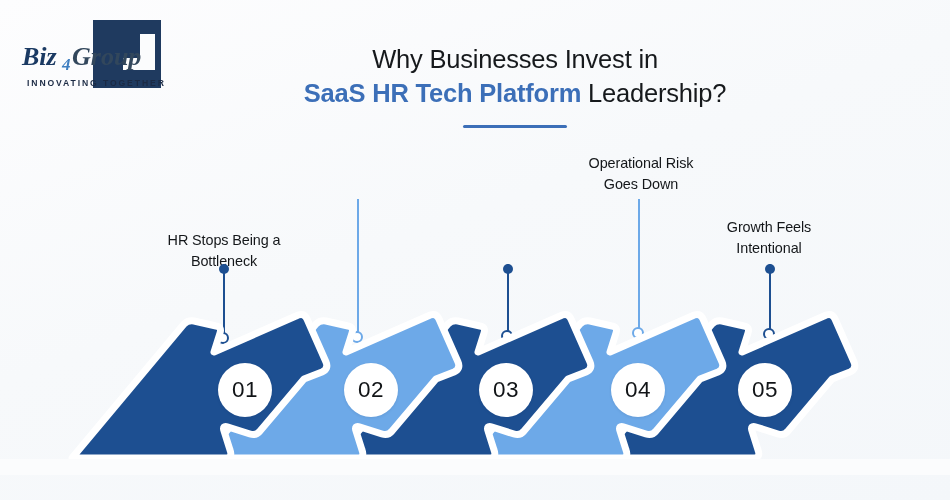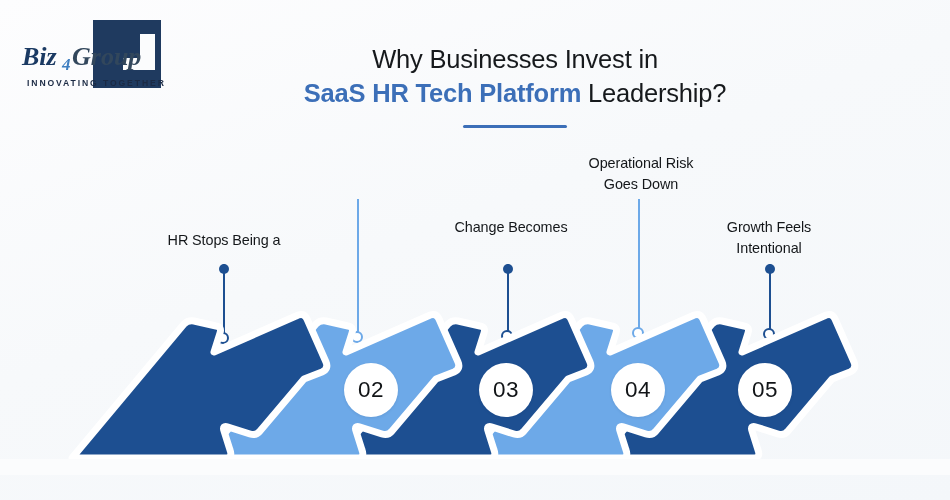--- a/index.html
+++ b/index.html
@@ -180,23 +180,23 @@
   </div>
 
   <div id="title-block">
     <div class="title-line">Why Businesses Invest in</div>
     <div class="title-line"><span class="title-accent">SaaS HR Tech Platform</span><span> Leadership?</span></div>
     <div id="title-rule"></div>
   </div>
 
   <div class="step-label" style="left:124px; top:230px;">
     <span class="lbl-l1">HR Stops Being a</span>
+    <span class="lbl-l2">Bottleneck</span>
   </div>
   <div class="step-label" style="left:411px; top:217px;">
-    <span class="lbl-l1">Change Becomes</span>
   </div>
   <div class="step-label" style="left:669px; top:217px;">
     <span class="lbl-l1">Growth Feels</span>
     <span class="lbl-l2">Intentional</span>
   </div>
   <div class="step-label" style="left:541px; top:153px;">
     <span class="lbl-l1">Operational Risk</span>
     <span class="lbl-l2">Goes Down</span>
   </div>
 
@@ -255,18 +255,19 @@
       </g>
 
       <g>
         <use href="#arrowShape" x="0" y="0" transform="translate(64,0)" fill="#1d4f91" stroke="#ffffff" stroke-width="7" stroke-linejoin="round"></use>
       </g>
 
       <rect x="0" y="159" width="950" height="16" fill="#fbfcfd"></rect>
     </svg>
   </div>
 
+  <div class="num-badge" style="left:218px; top:363px;">01</div>
   <div class="num-badge" style="left:344px; top:363px;">02</div>
   <div class="num-badge" style="left:479px; top:363px;">03</div>
   <div class="num-badge" style="left:611px; top:363px;">04</div>
   <div class="num-badge" style="left:738px; top:363px;">05</div>
 
 </div>
 
 </body></html>

